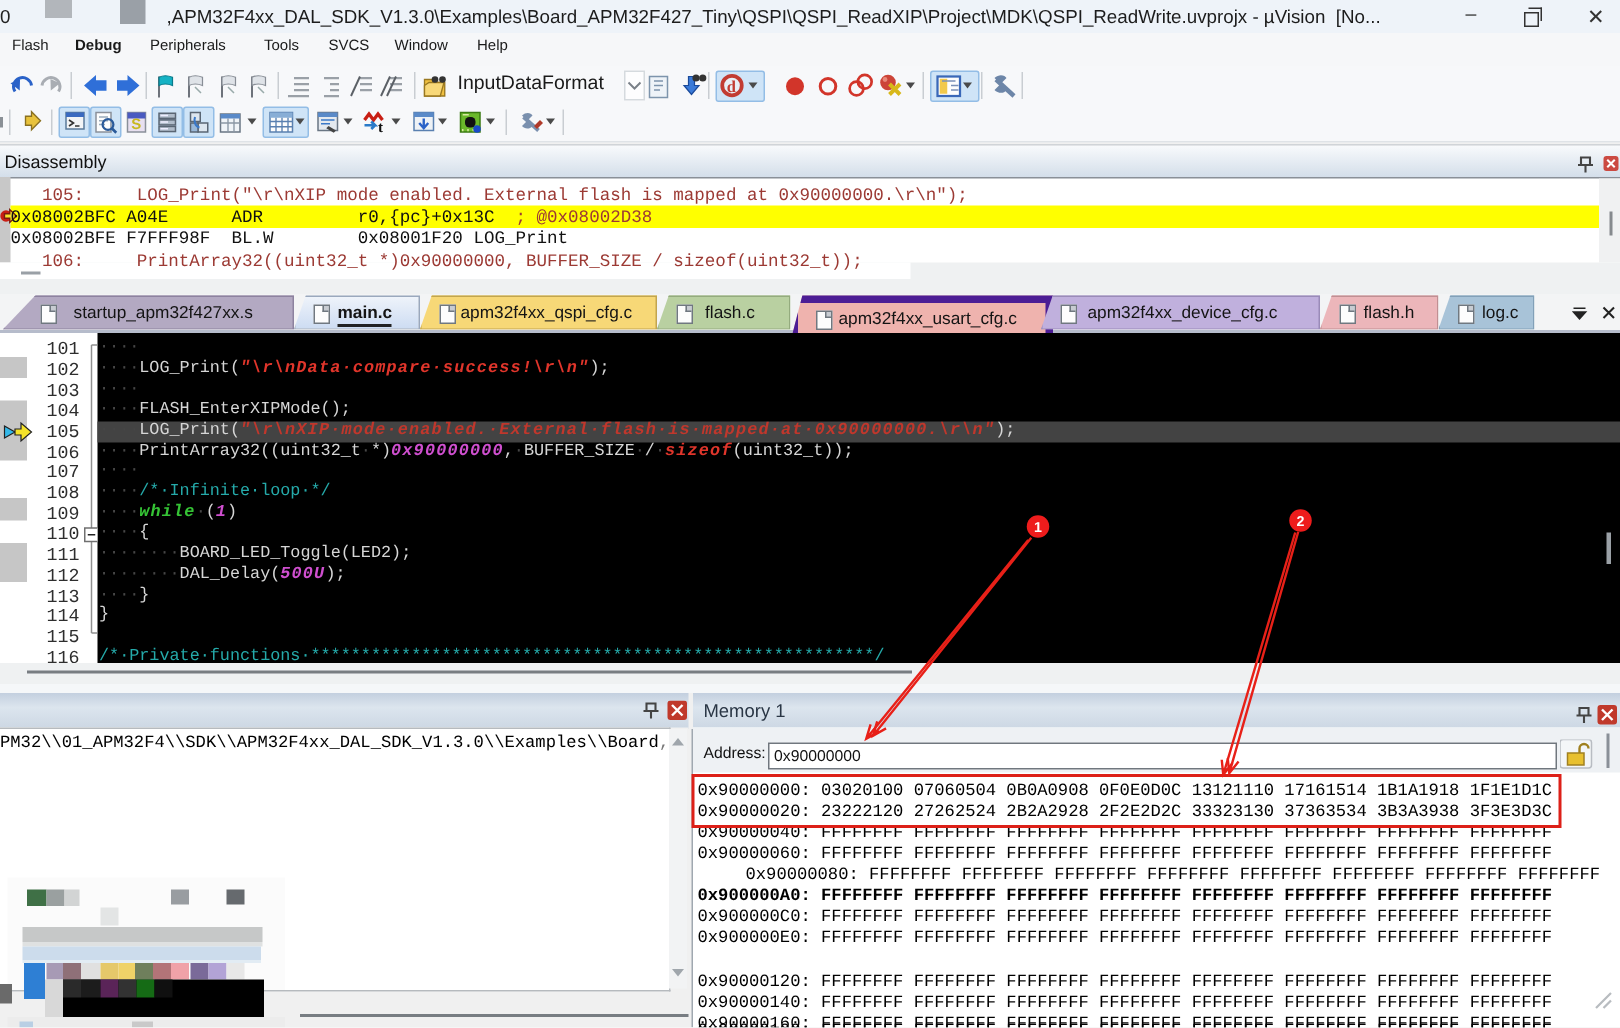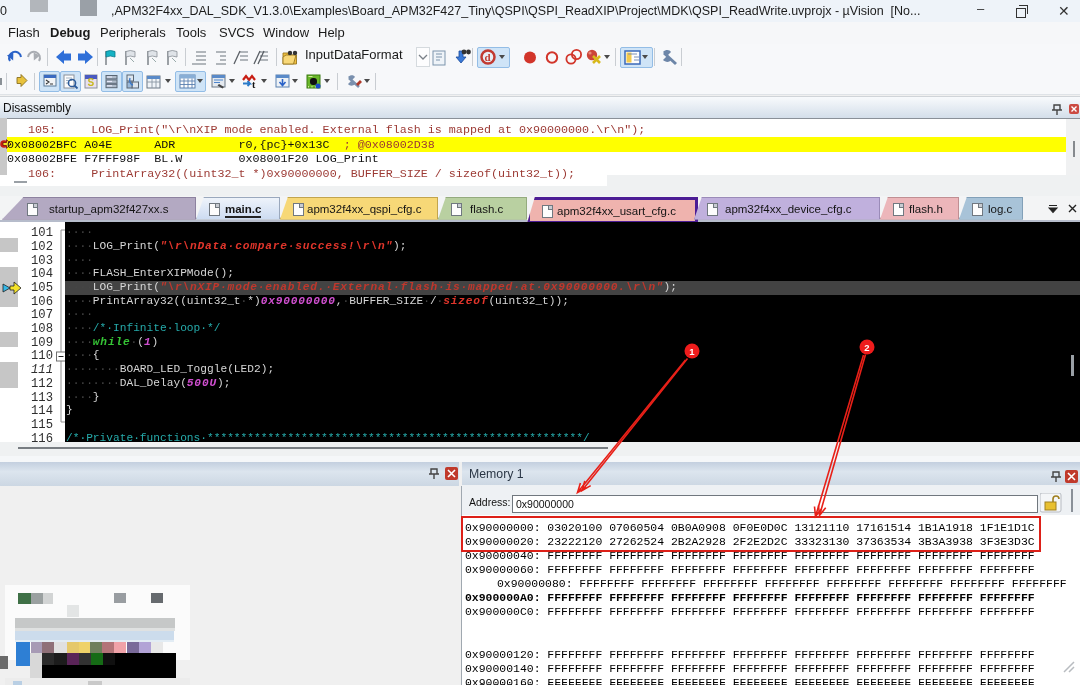--- a/index.html
+++ b/index.html
@@ -4,21 +4,21 @@
 <style>
 html,body{margin:0;padding:0;}
 #root{position:relative;width:1080px;height:685px;overflow:hidden;background:#f0f0f0;font-family:"Liberation Sans",sans-serif;}
 .abs{position:absolute;}
 .mono{font-family:"Liberation Mono",monospace;white-space:pre;}
 
 #titlebar{left:0;top:0;width:1080px;height:22px;background:#eef3f9;}
 #titlebar .ttl{left:111px;top:4px;font-size:12.5px;color:#1c1c1c;white-space:pre;}
 .winbtn{top:5px;font-size:13px;color:#333;}
 
-#menubar{left:0;top:22px;width:1080px;height:22px;background:#f6f7f9;border-bottom:1px solid #e3e6e9;font-size:13px;color:#1a1a1a;}
+#menubar{left:0;top:22px;width:1080px;height:22px;background:#f6f7f9;border-bottom:1px solid #e3e6e9;font-size:10px;color:#1a1a1a;}
 #menubar span{position:absolute;top:3px;}
 
 #tb1{left:0;top:44px;width:1080px;height:26px;background:#f7f8fa;}
 #tb2{left:0;top:70px;width:1080px;height:24px;background:#f7f8fa;border-bottom:1px solid #dfe3e7;}
 .sep{position:absolute;width:1px;background:#c9cdd2;z-index:3;}
 .hilite{position:absolute;background:#cfe4f7;border:1px solid #93bde6;border-radius:2px;z-index:0;}
 .dd{position:absolute;width:0;height:0;border-left:3.5px solid transparent;border-right:3.5px solid transparent;border-top:4px solid #4a4a4a;z-index:3;}
 #tb1 svg,#tb2 svg{z-index:2;}
 
 #dhead{left:0;top:96px;width:1080px;height:22px;background:linear-gradient(#f8fafc,#d2dde9);border-top:1px solid #d0d4d8;}
@@ -258,21 +258,21 @@
         <span class="lbl" style="left:28px;font-weight:bold;border-bottom:2px solid #222;padding-bottom:1px;">main.c</span>
       </div>
     <div class="tab" style="left:280px;width:156px;background:#f7d877;clip-path:polygon(8px 0,100% 0,100% 100%,0 100%);border:1px solid #c2a54e;">
         <span class="icn"></span>
         <span class="lbl" style="left:26px;">apm32f4xx_qspi_cfg.c</span>
       </div>
     <div class="tab" style="left:438px;width:87px;background:#b9d0a1;clip-path:polygon(8px 0,100% 0,100% 100%,0 100%);border:1px solid #94ab7e;">
         <span class="icn"></span>
         <span class="lbl" style="left:31px;">flash.c</span>
       </div>
-    <div class="tab" style="left:527px;width:165px;background:#efb3ae;clip-path:polygon(8px 0,100% 0,100% 100%,0 100%);border:3px solid #4c1d95;">
+    <div class="tab" style="left:527px;width:165px;background:#efb3ae;clip-path:polygon(8px 0,100% 0,100% 100%,0 100%);border:5px solid #4c1d95;">
         <span class="icn"></span>
         <span class="lbl" style="left:27px;">apm32f4xx_usart_cfg.c</span>
       </div>
     <div class="tab" style="left:694px;width:184px;background:#c0b0dd;clip-path:polygon(8px 0,100% 0,100% 100%,0 100%);border:1px solid #9a8bb8;">
         <span class="icn"></span>
         <span class="lbl" style="left:30px;">apm32f4xx_device_cfg.c</span>
       </div>
     <div class="tab" style="left:880px;width:77px;background:#ecb6ba;clip-path:polygon(8px 0,100% 0,100% 100%,0 100%);border:1px solid #c08f93;">
         <span class="icn"></span>
         <span class="lbl" style="left:28px;">flash.h</span>
@@ -309,21 +309,21 @@
     <div class="ln" style="top:4.1px;">101</div>
     <div class="ln" style="top:17.8px;">102</div>
     <div class="ln" style="top:31.5px;">103</div>
     <div class="ln" style="top:45.2px;">104</div>
     <div class="ln" style="top:58.9px;">105</div>
     <div class="ln" style="top:72.6px;">106</div>
     <div class="ln" style="top:86.3px;">107</div>
     <div class="ln" style="top:100px;">108</div>
     <div class="ln" style="top:113.7px;">109</div>
     <div class="ln" style="top:127.4px;">110</div>
-    <div class="ln" style="top:141.1px;font-style:italic;">111</div>
+    <div class="ln" style="top:141.1px;">111</div>
     <div class="ln" style="top:154.8px;">112</div>
     <div class="ln" style="top:168.5px;">113</div>
     <div class="ln" style="top:182.2px;">114</div>
     <div class="ln" style="top:195.9px;">115</div>
     <div class="ln" style="top:209.6px;">116</div>
     <div class="abs" style="left:1071px;top:133px;width:2.5px;height:21px;background:#9aa0a6;"></div>
     <svg class="abs" style="left:55px;top:0;" width="10" height="220">
       <path d="M6 8 V200 M6 8 h4 M6 200 h4" stroke="#909090" stroke-width="1" fill="none"></path>
       <rect x="1.5" y="130" width="9" height="9" fill="#fff" stroke="#707070"></rect>
       <path d="M3.5 134.5 h5" stroke="#222" stroke-width="1"></path>
@@ -348,20 +348,30 @@
       <path d="M21 3 l7 7 M28 3 l-7 7" stroke="#fff" stroke-width="1.6"></path>
     </svg>
   </div>
   <div class="phead" style="left:462px;top:462px;width:618px;">
     <span class="abs" style="left:7px;top:5px;font-size:12.3px;color:#2a3645;">Memory 1</span>
     <svg class="abs" style="left:587px;top:8px;" width="32" height="14">
       <path d="M4 2 h6 v5 h-6 z M7 7 v5 M2 7 h10" stroke="#444" stroke-width="1.4" fill="none"></path>
       <rect x="16" y="0" width="13" height="13" rx="2" fill="#c0392b"></rect>
       <path d="M19 3 l7 7 M26 3 l-7 7" stroke="#fff" stroke-width="1.6"></path>
     </svg>
+  </div>
+  <div class="abs" id="lpanel">
+    <div class="abs" id="lbody">
+      <div class="mono abs" style="left:0;top:3px;font-size:11.45px;color:#000;">PM32\\01_APM32F4\\SDK\\APM32F4xx_DAL_SDK_V1.3.0\\Examples\\Board<span style="color:#777;">,</span></div>
+    </div>
+    <div class="abs" style="left:446px;top:1px;width:12px;height:173px;background:#f2f3f4;">
+      <span class="abs" style="left:2px;top:6px;width:0;height:0;border-left:4px solid transparent;border-right:4px solid transparent;border-bottom:5px solid #a0a6ac;"></span>
+      <span class="abs" style="left:2px;top:160px;width:0;height:0;border-left:4px solid transparent;border-right:4px solid transparent;border-top:5px solid #a0a6ac;"></span>
+    </div>
+    <div class="abs" style="left:200px;top:191px;width:259px;height:1.5px;background:#787d82;"></div>
   </div>
   <div class="abs" id="mpanel">
     <div class="abs" style="left:-1.5px;top:1px;width:1.5px;height:199px;background:#a0a8b0;"></div>
     <div class="abs" id="addrrow">
       <span class="abs" style="left:7px;top:11px;font-size:10.5px;color:#111;">Address:</span>
       <span class="abs" style="left:50px;top:10px;width:524px;height:16px;background:#fff;border:1px solid #70777e;"></span>
       <span class="abs" style="left:54px;top:13px;font-size:10.5px;color:#111;">0x90000000</span>
       <svg class="abs" style="left:578px;top:8px;" width="24" height="20">
         <rect x="0" y="0" width="21" height="19" rx="2" fill="#f4f6f8" stroke="#b8bcc2"></rect>
         <rect x="5" y="9" width="11" height="8" fill="#e8c030" stroke="#a08020"></rect>
@@ -369,20 +379,21 @@
       </svg>
       <span class="abs" style="left:609px;top:4px;width:1.5px;height:23px;background:#8a9098;"></span>
     </div>
     <div class="mrow" style="top:36px;">0x90000000: 03020100 07060504 0B0A0908 0F0E0D0C 13121110 17161514 1B1A1918 1F1E1D1C</div>
     <div class="mrow" style="top:50px;">0x90000020: 23222120 27262524 2B2A2928 2F2E2D2C 33323130 37363534 3B3A3938 3F3E3D3C</div>
     <div class="mrow" style="top:64.1px;">0x90000040: FFFFFFFF FFFFFFFF FFFFFFFF FFFFFFFF FFFFFFFF FFFFFFFF FFFFFFFF FFFFFFFF</div>
     <div class="mrow" style="top:78.2px;">0x90000060: FFFFFFFF FFFFFFFF FFFFFFFF FFFFFFFF FFFFFFFF FFFFFFFF FFFFFFFF FFFFFFFF</div>
     <div class="mrow" style="top:92.2px;margin-left:32px;">0x90000080: FFFFFFFF FFFFFFFF FFFFFFFF FFFFFFFF FFFFFFFF FFFFFFFF FFFFFFFF FFFFFFFF</div>
     <div class="mrow" style="top:106.3px;font-weight:bold;">0x900000A0: FFFFFFFF FFFFFFFF FFFFFFFF FFFFFFFF FFFFFFFF FFFFFFFF FFFFFFFF FFFFFFFF</div>
     <div class="mrow" style="top:120.3px;">0x900000C0: FFFFFFFF FFFFFFFF FFFFFFFF FFFFFFFF FFFFFFFF FFFFFFFF FFFFFFFF FFFFFFFF</div>
+    <div class="mrow" style="top:134.4px;">0x900000E0: FFFFFFFF FFFFFFFF FFFFFFFF FFFFFFFF FFFFFFFF FFFFFFFF FFFFFFFF FFFFFFFF</div>
     <div class="mrow" style="top:148.4px;margin-top:48px;">0x90000100: FFFFFFFF FFFFFFFF FFFFFFFF FFFFFFFF FFFFFFFF FFFFFFFF FFFFFFFF FFFFFFFF</div>
     <div class="mrow" style="top:162.5px;">0x90000120: FFFFFFFF FFFFFFFF FFFFFFFF FFFFFFFF FFFFFFFF FFFFFFFF FFFFFFFF FFFFFFFF</div>
     <div class="mrow" style="top:176.5px;">0x90000140: FFFFFFFF FFFFFFFF FFFFFFFF FFFFFFFF FFFFFFFF FFFFFFFF FFFFFFFF FFFFFFFF</div>
     <div class="mrow" style="top:190.6px;">0x90000160: FFFFFFFF FFFFFFFF FFFFFFFF FFFFFFFF FFFFFFFF FFFFFFFF FFFFFFFF FFFFFFFF</div>
     <div class="abs" style="left:-1.5px;top:31px;width:576px;height:32px;border:2px solid #dd2018;"></div>
     <svg class="abs" style="left:600px;top:175px;" width="16" height="16">
         <path d="M12 2 L2 12 M12 7 L7 12" stroke="#b8bcc0" stroke-width="1.5"></path>
       </svg>
   </div>
   <div class="abs" id="mosaic">

